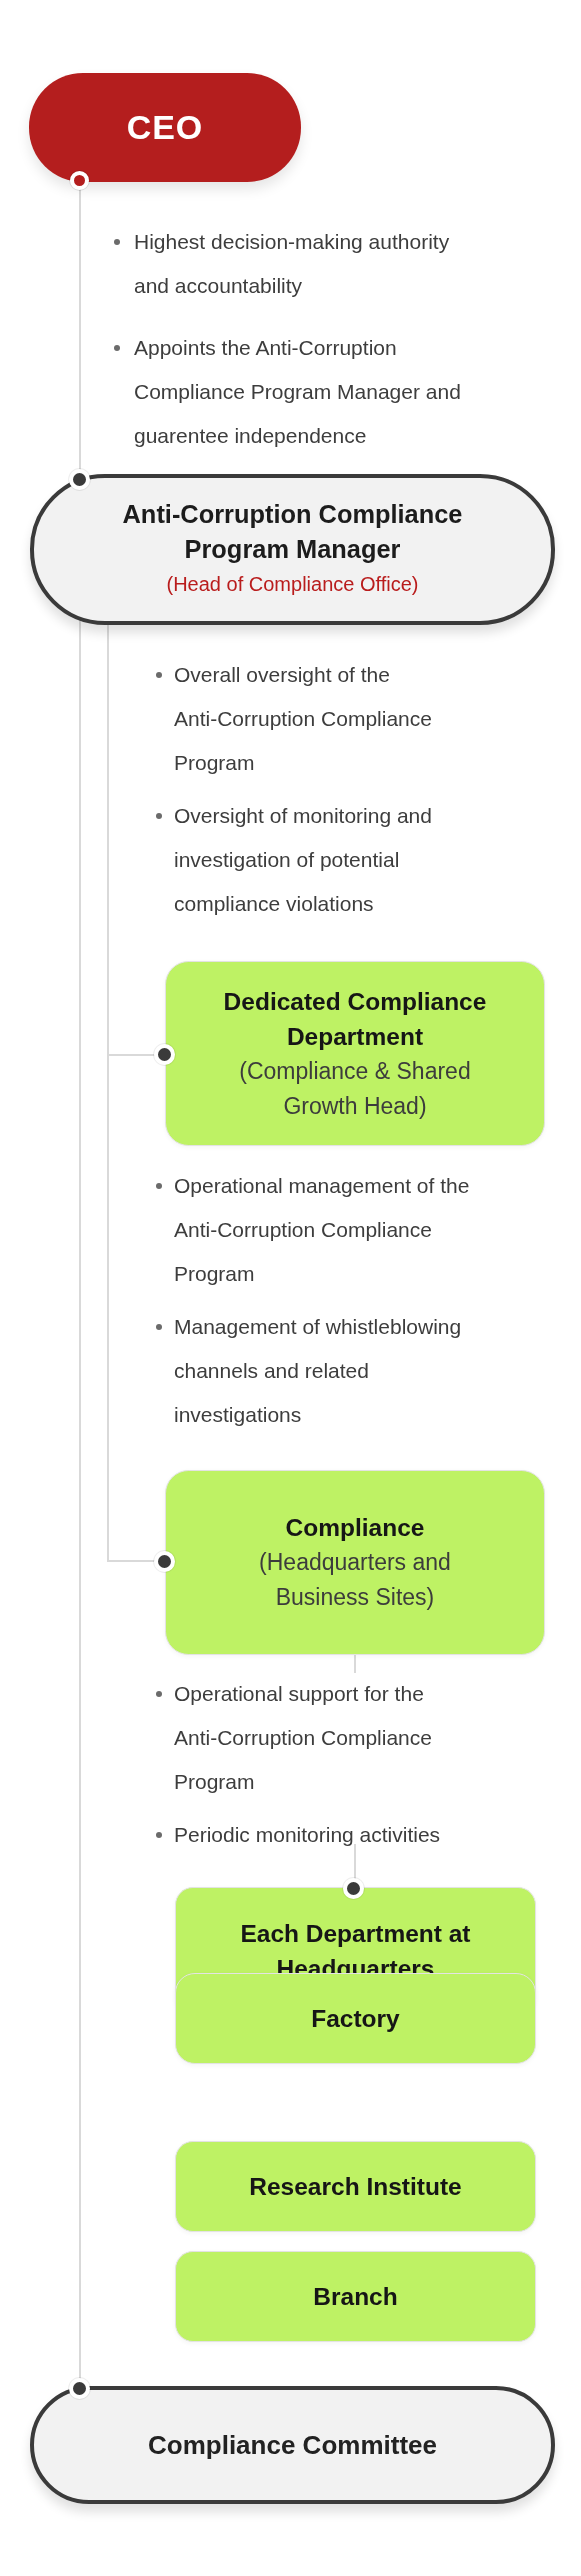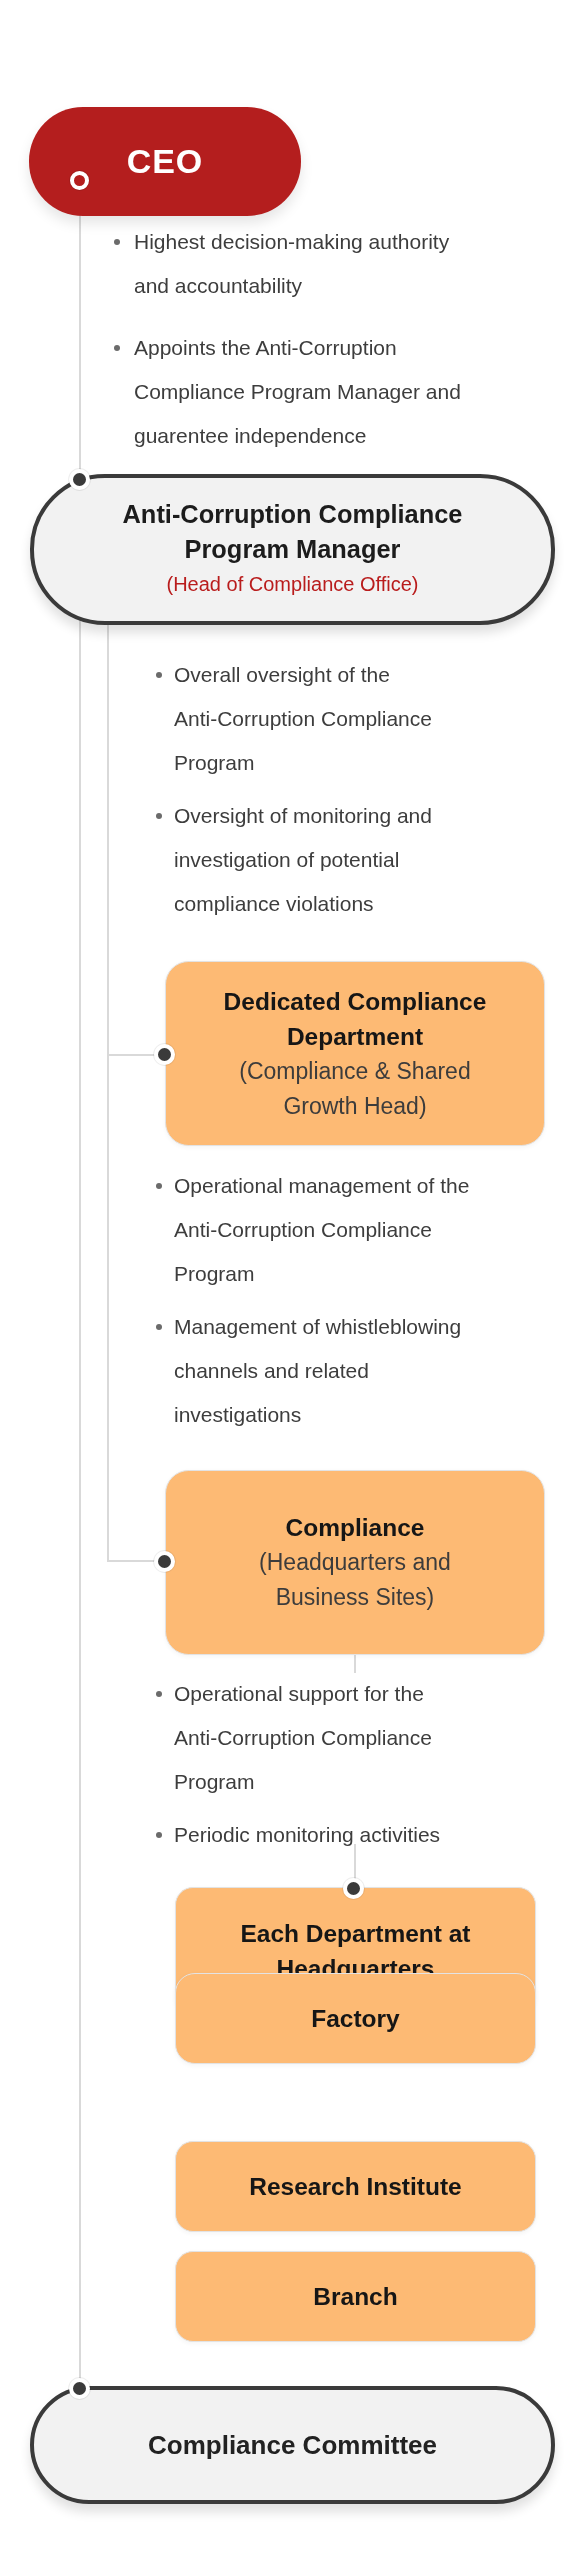--- a/index.html
+++ b/index.html
@@ -17,41 +17,40 @@
               box-shadow:0 0 0 0.9px rgba(0,0,0,0.07); }
   .dot.red  { width:19px; height:19px; background:#b41e1e; border:4.5px solid #ffffff;
               box-shadow:0 0 0 0.9px rgba(0,0,0,0.10); }
 
   
   .pill-ceo {
     position:absolute; left:29px; top:73px; width:272px; height:109px;
     background:#b41e1e; border-radius:54px; z-index:4;
     display:flex; align-items:center; justify-content:center;
     box-shadow:0 7.3px 12.7px rgba(0,0,0,0.10);
-    margin-top:34px;
   }
   .pill-ceo .label { color:#ffffff; font-size:34px; font-weight:700; letter-spacing:0.9px; }
 
   
   .oval {
     position:absolute; left:30px; width:525px; box-sizing:border-box; z-index:4;
     background:#f2f2f2; border:4.5px solid #3a3a3a;
     display:flex; flex-direction:column; align-items:center; justify-content:center;
     text-align:center; box-shadow:0 8.2px 11px rgba(0,0,0,0.12);
   }
   .oval.manager   { top:474px; height:151px; border-radius:75px; }
   .oval.committee { top:2386px; height:118px; border-radius:59px; }
   .oval .title    { font-size:25.4px; font-weight:700; color:#1c1c1c; line-height:35px; }
   .oval .subtitle { font-size:20px; font-weight:400; color:#b91c1c; line-height:35px; }
   .oval.committee .label { font-size:26px; font-weight:600; color:#222222; }
 
   
   .card {
     position:absolute; box-sizing:border-box; z-index:4;
-    background:#fdba74; border:1.8px solid #e3e3e3; border-radius:23.6px;
+    background:#bef264; border:1.8px solid #e3e3e3; border-radius:23.6px;
     display:flex; flex-direction:column; align-items:center; justify-content:center;
     text-align:center; box-shadow:0 1.8px 4.5px rgba(0,0,0,0.04);
   }
   .card .title    { font-size:24.5px; font-weight:700; color:#161616; line-height:35px; }
   .card .subtitle { font-size:23px; font-weight:400; color:#3c3c3c; line-height:35px; }
   .card.dedicated      { left:165px; top:961px; width:380px; height:185px; }
   .card.implementation { left:165px; top:1470px; width:380px; height:185px; }
   .card.small    { left:175px; width:361px; border-radius:18px; }
   .card.small .title { line-height:35px; }
   .card.hq       { top:1887px; height:128px; }

